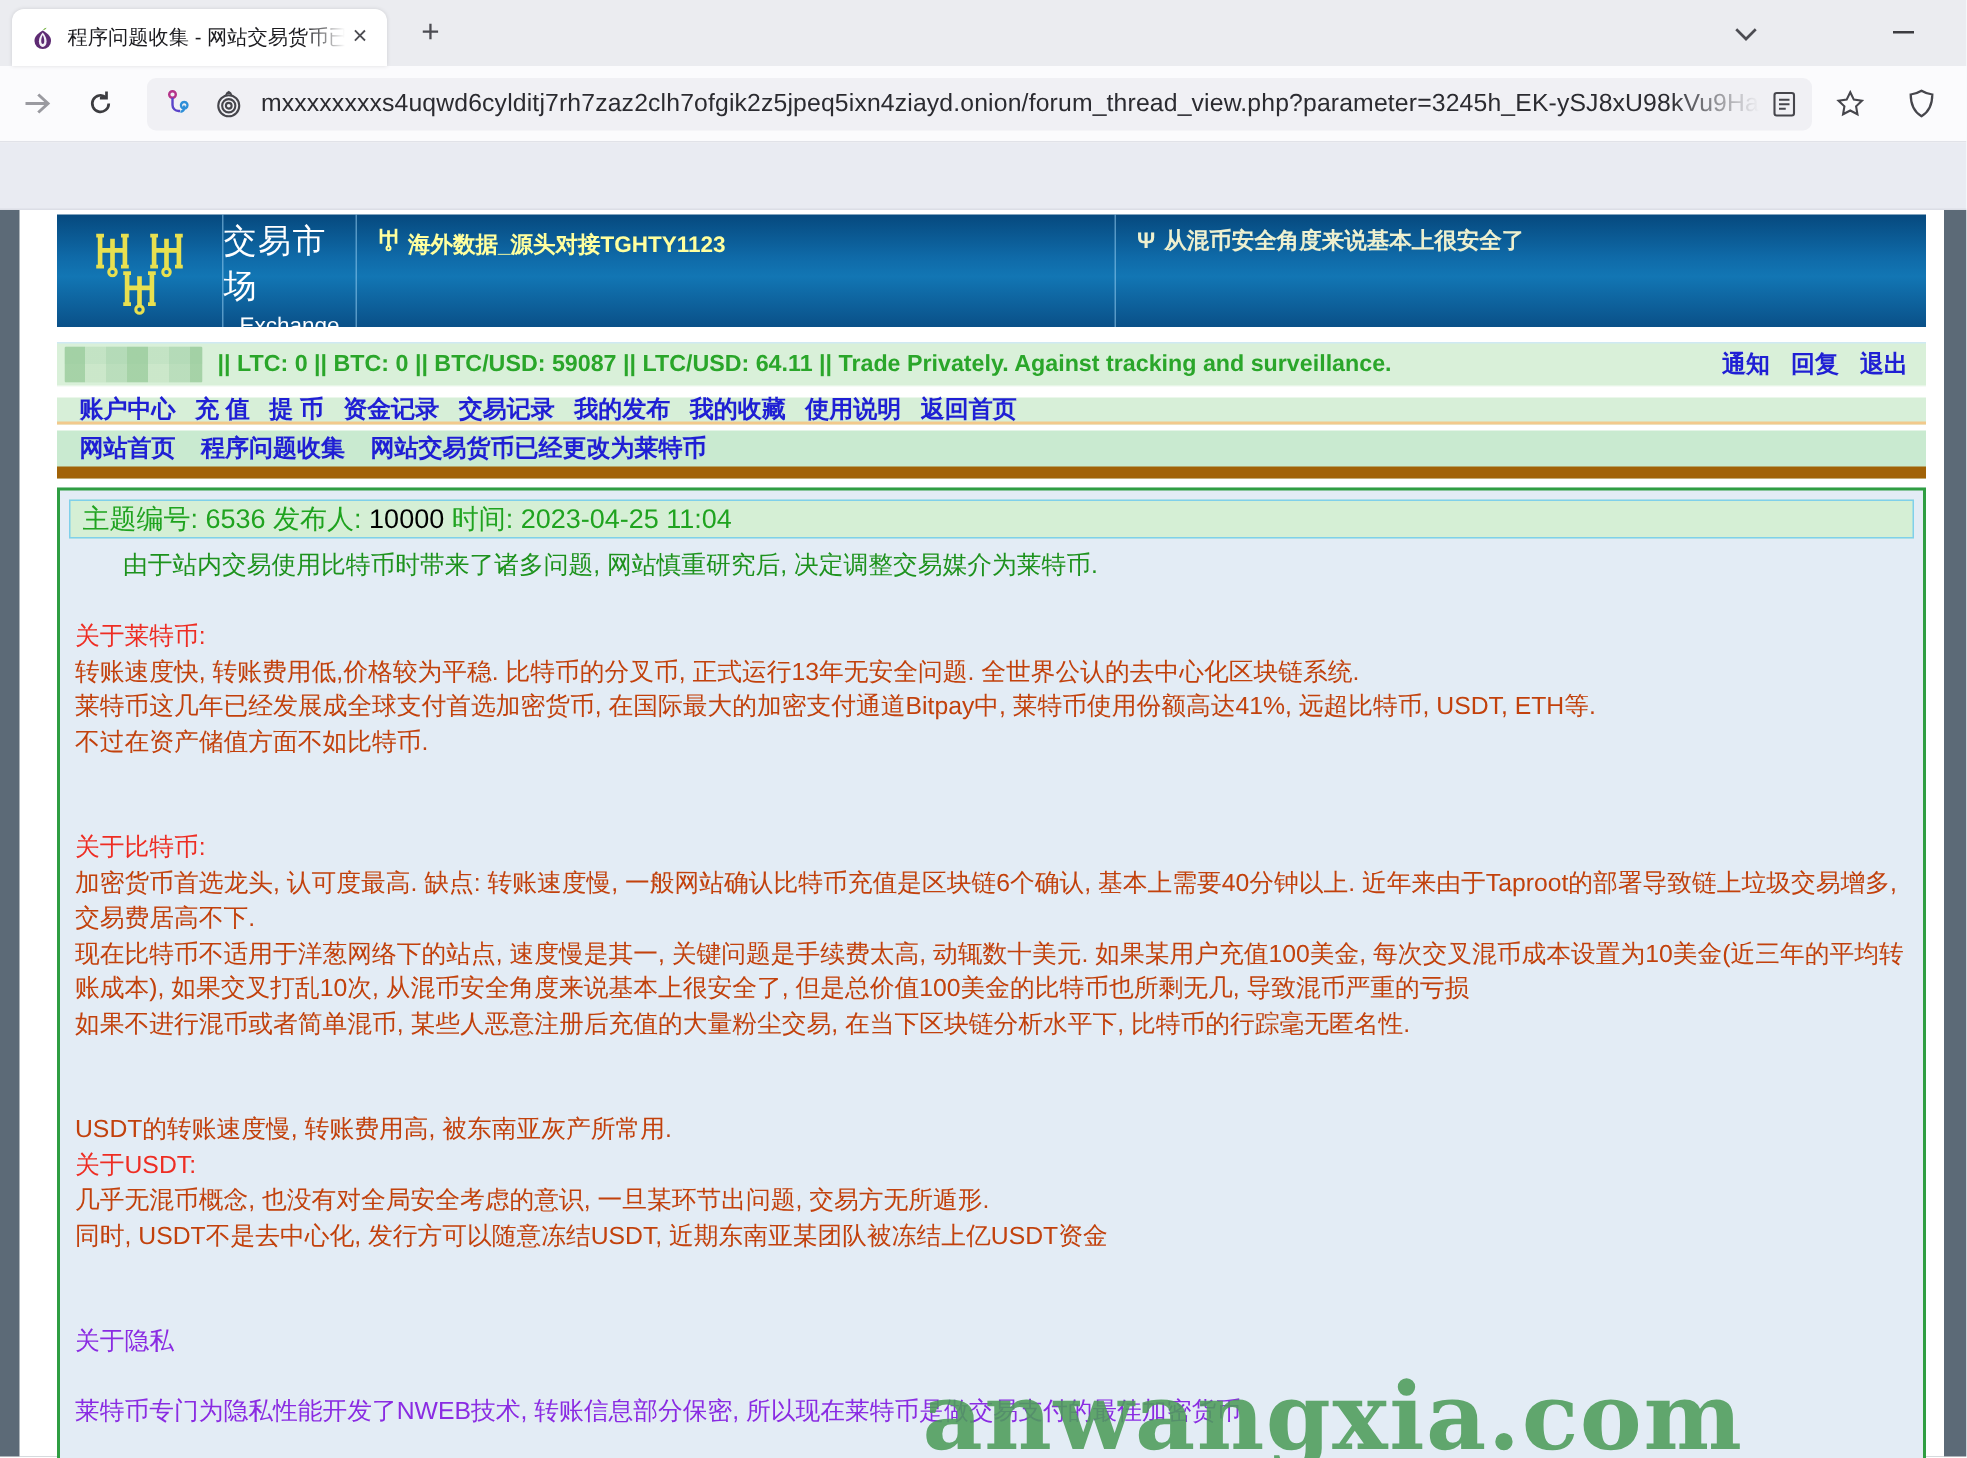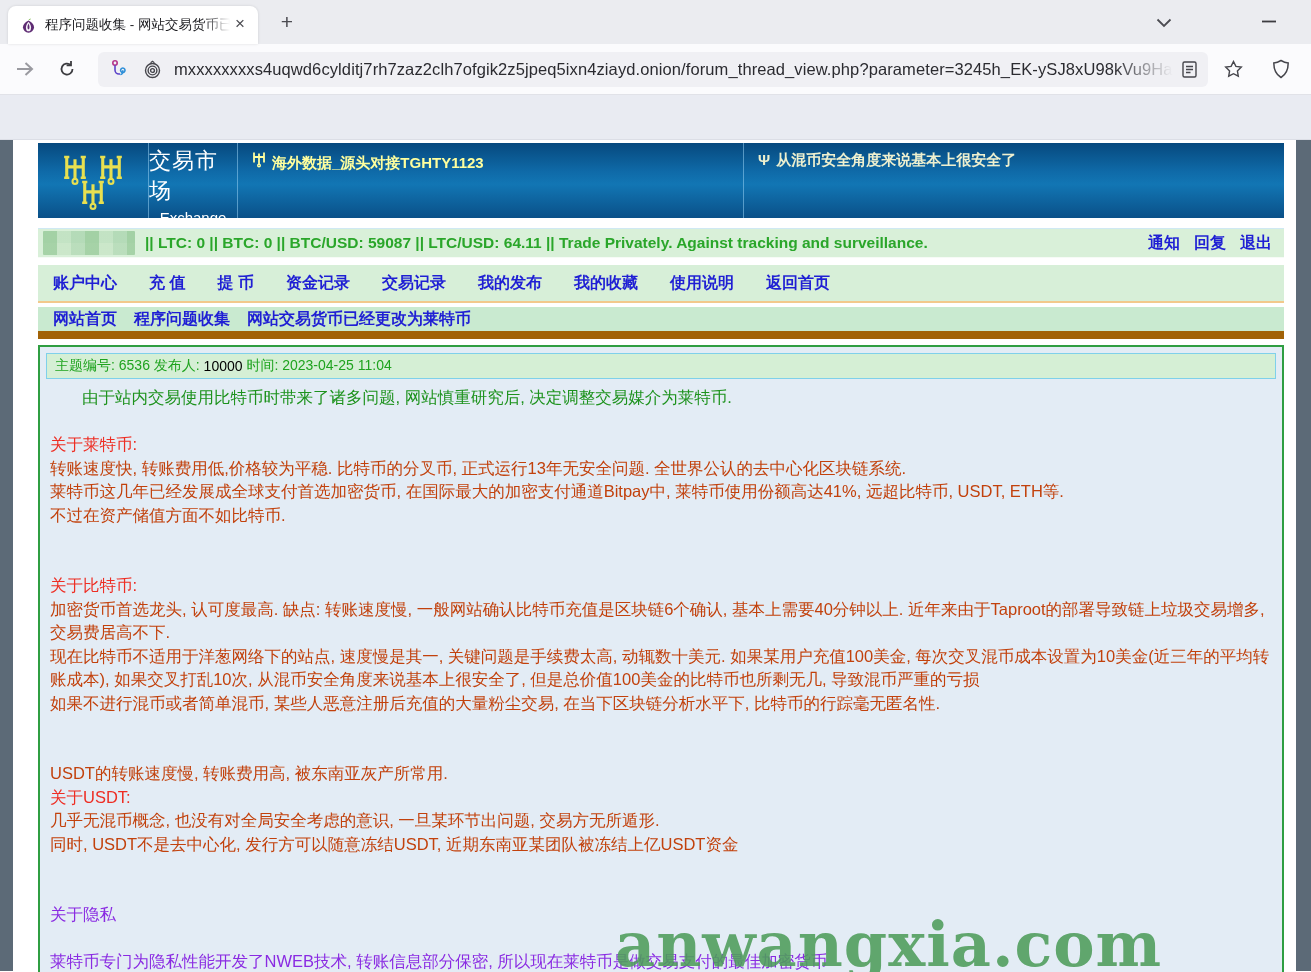--- a/index.html
+++ b/index.html
@@ -74,31 +74,31 @@
   .redacted { width:92px; height:24px; flex:none; border-radius:1px;
     background:
       repeating-linear-gradient(90deg, rgba(158,206,160,.85) 0 14px, rgba(198,228,198,.6) 14px 28px, rgba(176,216,180,.7) 28px 42px),
       repeating-linear-gradient(0deg, #d3ecd0 0 12px, #bfe2c2 12px 24px); }
   .ticker { flex:1; margin-left:10px; font-size:15.5px; font-weight:bold; color:#2aa62a;
     white-space:nowrap; overflow:hidden; }
   .status-links { flex:none; display:flex; gap:14px; }
   .slink, .nlink { font-size:16px; font-weight:bold; color:#1f1fd4; text-decoration:none;
     cursor:pointer; white-space:nowrap; }
 
-  .nav-bar { margin-top:7px; height:38px; background:#d7efd8;
-    border-bottom:2px solid #f2c98c; display:flex; align-items:center; gap:32px;
+  .nav-bar { margin-top:7px; height:18px; background:#d7efd8;
+    border-bottom:2px solid #f2c98c; display:flex; align-items:center; gap:13px;
     padding:0 15px; }
   .crumb-bar { margin-top:4px; height:32px; background:#c9ead0;
     border-bottom:8px solid #a16207; display:flex; align-items:center; gap:17px;
     padding:0 15px; }
 
   .thread-box { margin-top:6px; min-height:700px; border:2px solid #2f9e42;
     background:#e3ecf5; padding:6px 6px 20px 6px; }
   .thread-meta { height:26px; background:#d5efd5; border:1px solid #7fd0ea;
-    display:flex; align-items:center; padding:0 8px; font-size:14px; white-space:pre; }
+    display:flex; align-items:center; padding:0 8px; font-size:18px; white-space:pre; }
   .mseg.green { color:#1fa31f; } .mseg.blue { color:#000000; }
   .thread-lines { padding:7px 2px 0 4px; font-size:16.5px; line-height:23.5px; }
   .line { min-height:23.5px; }
   .line.green { color:#1d921d;margin-left:32px; }
   .line.red { color:#ee2d23; }
   .line.blue { color:#c2410c; }
   .line.purple { color:#8a2be2; }
 
   .watermark { position:absolute; left:615px; top:768px; z-index:5;
     font-family:"DejaVu Serif", serif; font-weight:bold; font-size:62px;

